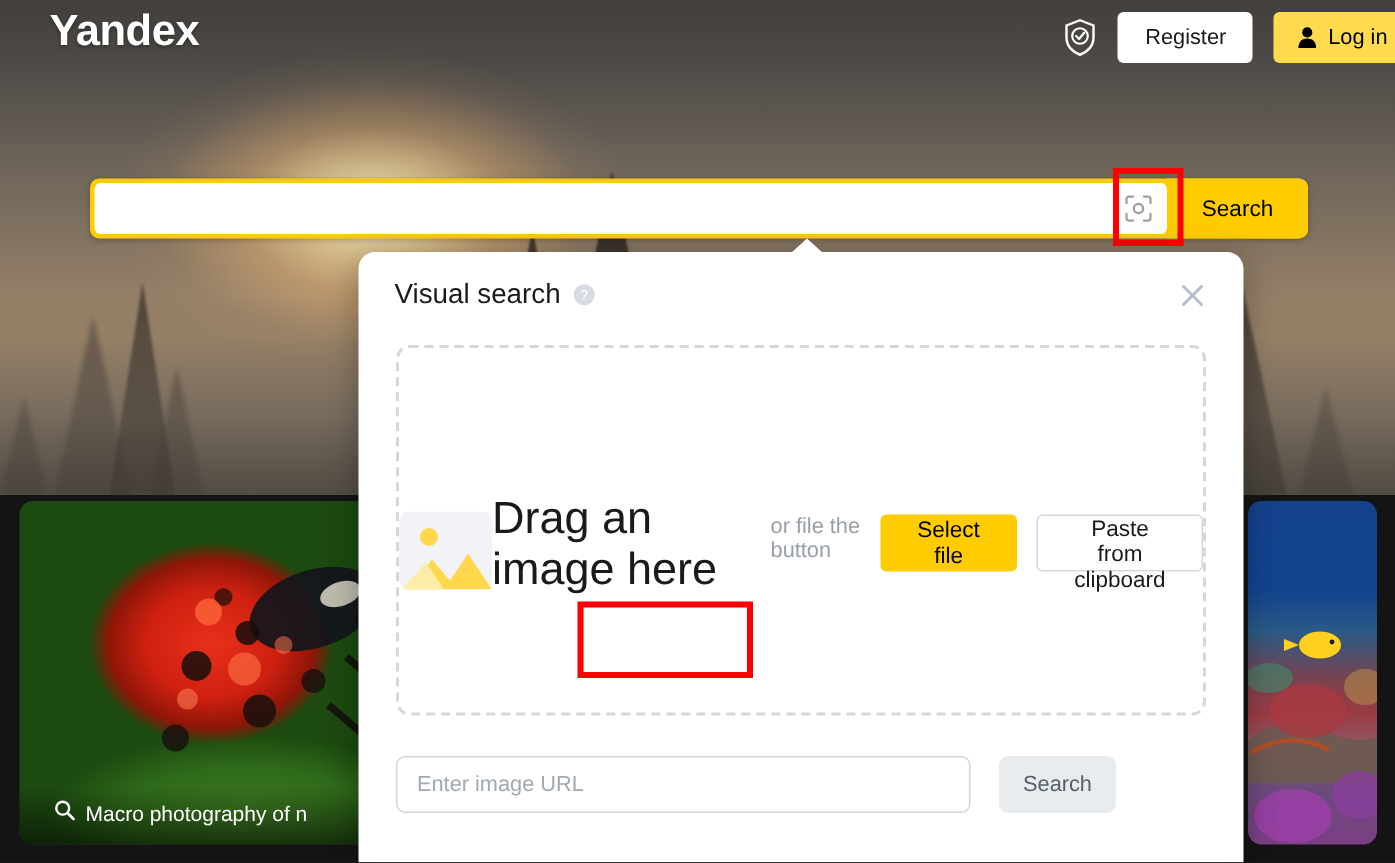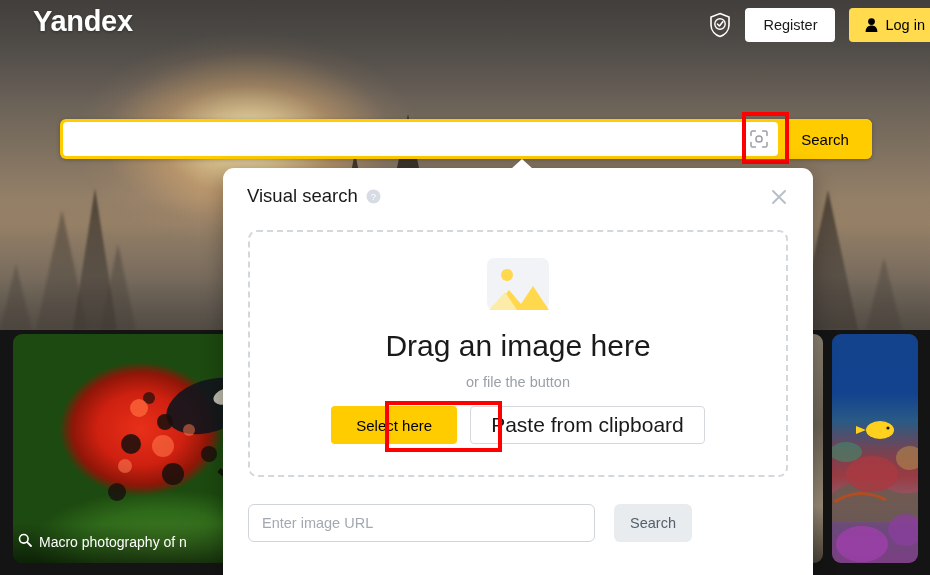--- a/index.html
+++ b/index.html
@@ -145,31 +145,31 @@
   .card-coral { left: 832px; width: 86px;
     background:
       linear-gradient(to bottom, #14428c 0%, #12438f 26%, #2a5a85 38%, #7a4250 52%, #9a3b42 62%, #8e5a6a 72%, #6b4a7a 84%, #7b3f84 100%);
   }
   .card-mid {
     left: 320px; width: 503px;
     background: linear-gradient(to bottom, #8a8070 0%, #6c6456 40%, #9a8d78 75%, #4a4236 100%);
   }
   .card-cap {
     position: absolute; left: 0; bottom: 0; width: 100%;
-    padding: 9px 11px 13px 5px;
+    padding: 9px 11px 13px 23px;
     display: flex; align-items: center; gap: 7px;
     color: #fff; font-size: 14px;
     background: linear-gradient(to top, rgba(0,0,0,0.55), rgba(0,0,0,0));
     white-space: nowrap; overflow: hidden;
   }
   .mag-icon { width: 14px; height: 14px; flex: 0 0 auto; }
 
   
   .modal {
-    position: absolute; left: 223px; top: 168px;
+    position: absolute; left: 239px; top: 168px;
     width: 590px; height: 407px; z-index: 40;
     background: #fff;
     border-radius: 11px 11px 0 0;
     box-shadow: 0 4px 22px rgba(0,0,0,0.30);
     padding-left: 48px;
   }
   .modal-notch {
     position: absolute; left: 288px; top: -9px;
     width: 0; height: 0;
     border-left: 11px solid transparent;
@@ -188,47 +188,47 @@
     position: absolute; right: 20px; top: 17px;
     width: 24px; height: 24px; border: none; background: none;
     cursor: pointer; padding: 0;
   }
   .close-icon { width: 20px; height: 20px; display: block; }
 
   .dropzone {
     position: absolute; left: 264px - 239px; top: 62px;
     left: 25px; width: 540px; height: 247px;
     border: 2px dashed #d3d8dc; border-radius: 9px;
-    display: flex; flex-direction: column; align-items: center;
+    display: flex; align-items: center;
   }
   .ph-icon { width: 62px; height: 52px; margin-top: 26px; display: block; }
   .dz-title {
     font-size: 30px; color: #1a1a1a; margin-top: 19px; font-weight: normal;
   }
   .dz-sub { font-size: 14.5px; color: #9aa0a8; margin-top: 11px; }
   .dz-btns { display: flex; gap: 13px; margin-top: 16px; align-items: center; }
   .btn-selectfile {
     background: #fc0; border: none; border-radius: 4px;
     height: 38px; padding: 0 25px; font-size: 15px;
     font-family: "Liberation Sans", sans-serif; color: #000; cursor: pointer;
   }
   .btn-paste {
     background: #fff; border: 1px solid #d5d9dd; border-radius: 4px;
-    height: 38px; padding: 0 20px; font-size: 21px;
+    height: 38px; padding: 0 20px; font-size: 15px;
     font-family: "Liberation Sans", sans-serif; color: #1a1a1a; cursor: pointer;
   }
   .hl-select {
     position: absolute; left: 385px; top: 401px;
     width: 117px; height: 51px; z-index: 45;
     border: 4px solid #f00; pointer-events: none;
   }
 
   .url-row {
     position: absolute; left: 25px; top: 336px;
-    width: 444px; display: flex; gap: 19px; align-items: center;
+    width: 480px; display: flex; gap: 19px; align-items: center;
   }
   .url-input {
     flex: 1; height: 38px; border: 1px solid #cfd5da; border-radius: 6px;
     padding: 0 13px; font-size: 14.5px;
     font-family: "Liberation Sans", sans-serif; outline: none; color: #1a1a1a;
   }
   .url-input::placeholder { color: #a2a9b0; }
   .btn-url-search {
     width: 78px; height: 38px; background: #e8ecef; border: none;
     border-radius: 6px; font-size: 14.5px;
@@ -374,21 +374,21 @@
         <svg class="ph-icon" viewBox="0 0 62 52">
           <rect x="0" y="0" width="62" height="52" rx="7" fill="#f1f3f7"></rect>
           <circle cx="20" cy="17" r="6" fill="#ffd84d"></circle>
           <path d="M6 52 L22 32 L34 46 L46 28 L62 52 Z" fill="#ffd84d"></path>
           <path d="M2 52 L18 34 L30 52 Z" fill="#fdeca8"></path>
         </svg>
       </span>
       <div class="dz-title">Drag an image here</div>
       <div class="dz-sub">or file the button</div>
       <div class="dz-btns">
-        <button class="btn-selectfile">Select here</button>
+        <button class="btn-selectfile">Select file</button>
         <button class="btn-paste">Paste from clipboard</button>
       </div>
     </div>
 
     <div class="url-row">
       <input class="url-input" type="text" placeholder="Enter image URL" style="">
       <button class="btn-url-search">Search</button>
     </div>
   </div>
 

